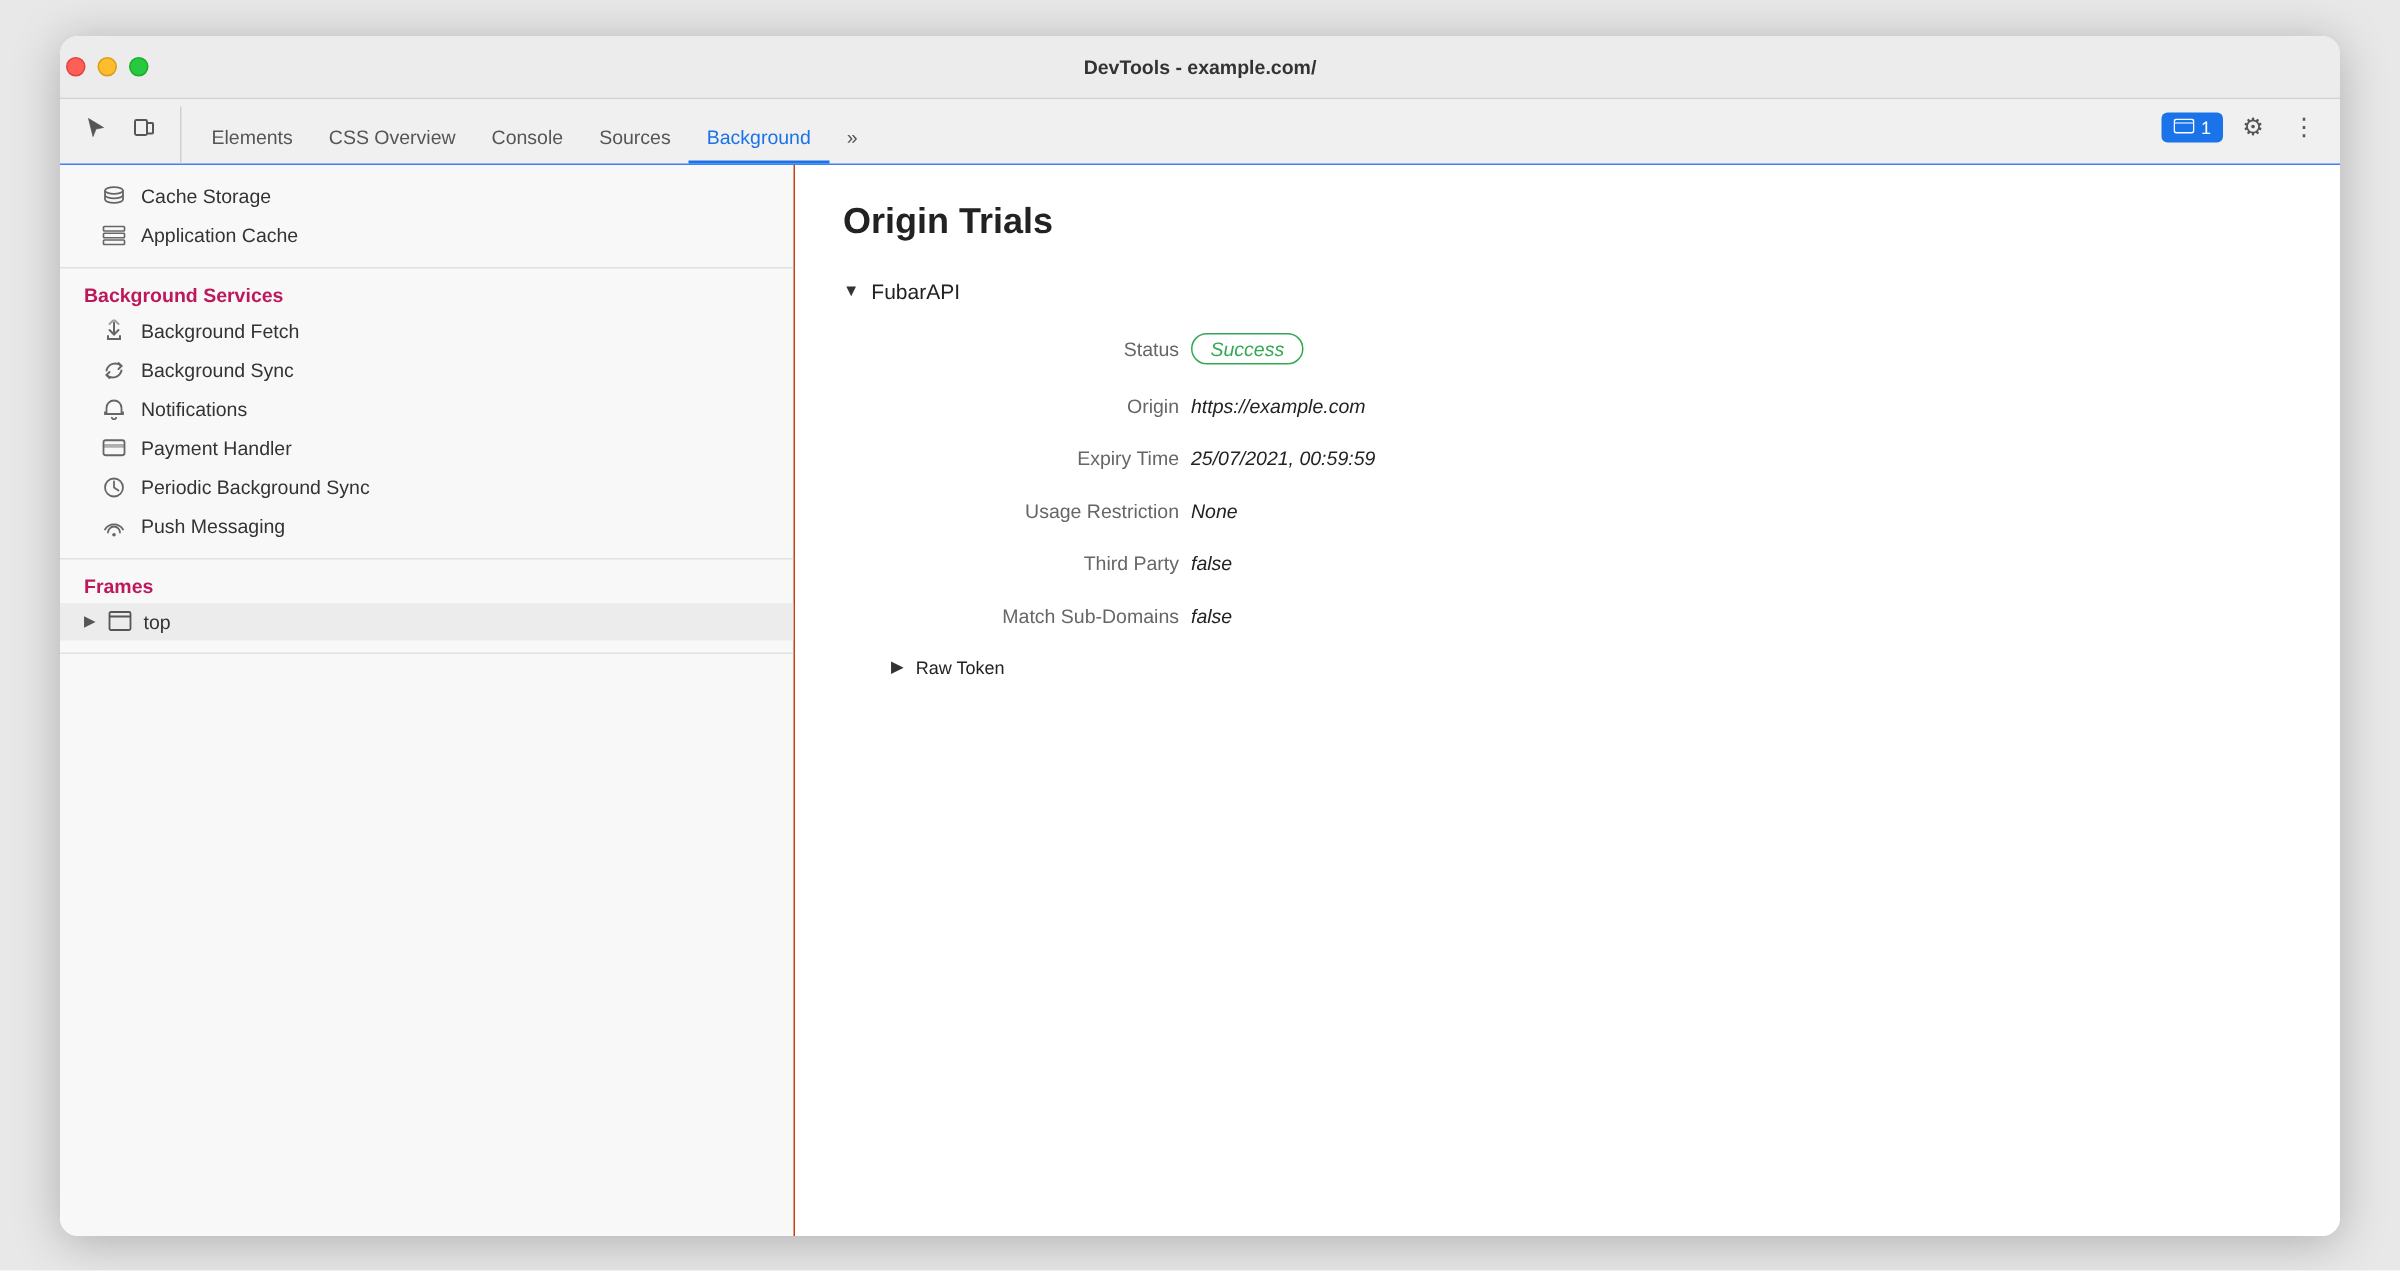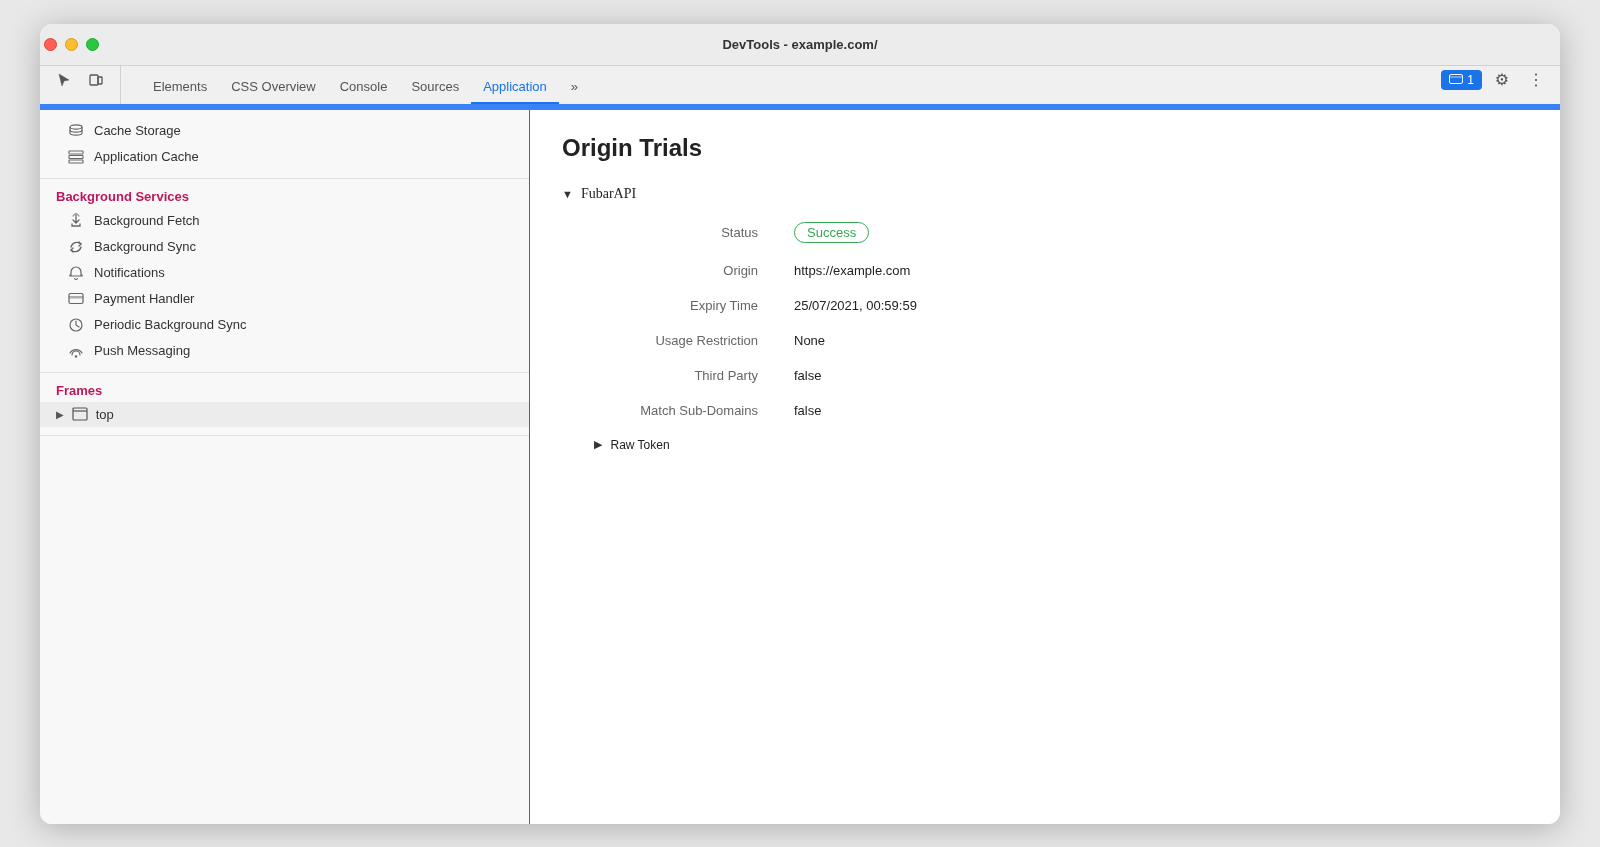--- a/index.html
+++ b/index.html
@@ -54,23 +54,23 @@
       font-size: 13px;
       font-weight: 600;
       color: #333;
     }
     .toolbar {
       background: #f0f0f0;
       height: 44px;
       display: flex;
       align-items: flex-end;
       padding: 0 10px;
-      border-bottom: 6px solid #3b82f6;
+      border-bottom: 1px solid #3b82f6;
       flex-shrink: 0;
-      gap: 16px;
+      gap: 4px;
     }
     .toolbar-left {
       display: flex;
       align-items: center;
       gap: 4px;
       padding-bottom: 10px;
       border-right: 1px solid #d0d0d0;
       padding-right: 10px;
       margin-right: 4px;
     }
@@ -226,26 +226,27 @@
       display: flex;
       align-items: baseline;
       margin-bottom: 20px;
       gap: 0;
     }
     .detail-label {
       width: 200px;
       text-align: right;
       color: #666;
       font-size: 13px;
-      padding-right: 36px;
+      padding-right: 8px;
       flex-shrink: 0;
     }
     .detail-value {
       color: #222;
       font-size: 13px;
+      font-style: italic;
     }
     .status-badge {
       display: inline-flex;
       align-items: center;
       border: 1.5px solid #34a853;
       border-radius: 20px;
       padding: 2px 12px;
       color: #34a853;
       font-size: 13px;
       font-weight: 500;
@@ -286,21 +287,21 @@
           <rect x="2" y="3" width="8" height="10" rx="1" stroke="#555" stroke-width="1.3" fill="none"></rect>
           <rect x="10" y="5" width="4" height="7" rx="0.5" stroke="#555" stroke-width="1.3" fill="none"></rect>
         </svg>
       </div>
     </div>
     <div class="toolbar-tabs">
       <div class="toolbar-tab">Elements</div>
       <div class="toolbar-tab">CSS Overview</div>
       <div class="toolbar-tab">Console</div>
       <div class="toolbar-tab">Sources</div>
-      <div class="toolbar-tab active">Application</div>
+      <div class="toolbar-tab active">Background</div>
       <div class="toolbar-tab">»</div>
     </div>
     <div class="toolbar-right">
       <div class="badge-btn">
           <svg width="14" height="11" viewBox="0 0 14 11" fill="none" style="flex-shrink:0">
             <rect x="0.5" y="0.5" width="13" height="9" rx="1.5" stroke="white" stroke-width="1" fill="none"></rect>
             <line x1="0.5" y1="3" x2="13.5" y2="3" stroke="white" stroke-width="1" opacity="0.7"></line>
           </svg>
           <span style="color:white;font-size:12px;">1</span>
         </div>
@@ -414,21 +415,21 @@
         </div>
       </div>
     </div>
 
     <div class="content-panel">
       <div class="content-title">Origin Trials</div>
 
       <div class="trial-section">
         <div class="trial-header">
           <span style="font-size:11px; color:#333;">▼</span>
-          <span style="font-size:14px; font-weight:500;font-family:Liberation Serif, serif;">FubarAPI</span>
+          <span style="font-size:14px; font-weight:500;">FubarAPI</span>
         </div>
 
         <div class="detail-table">
           <div class="detail-row">
             <span class="detail-label">Status</span>
             <span class="detail-value">
               <span class="status-badge">Success</span>
             </span>
           </div>
           <div class="detail-row">

